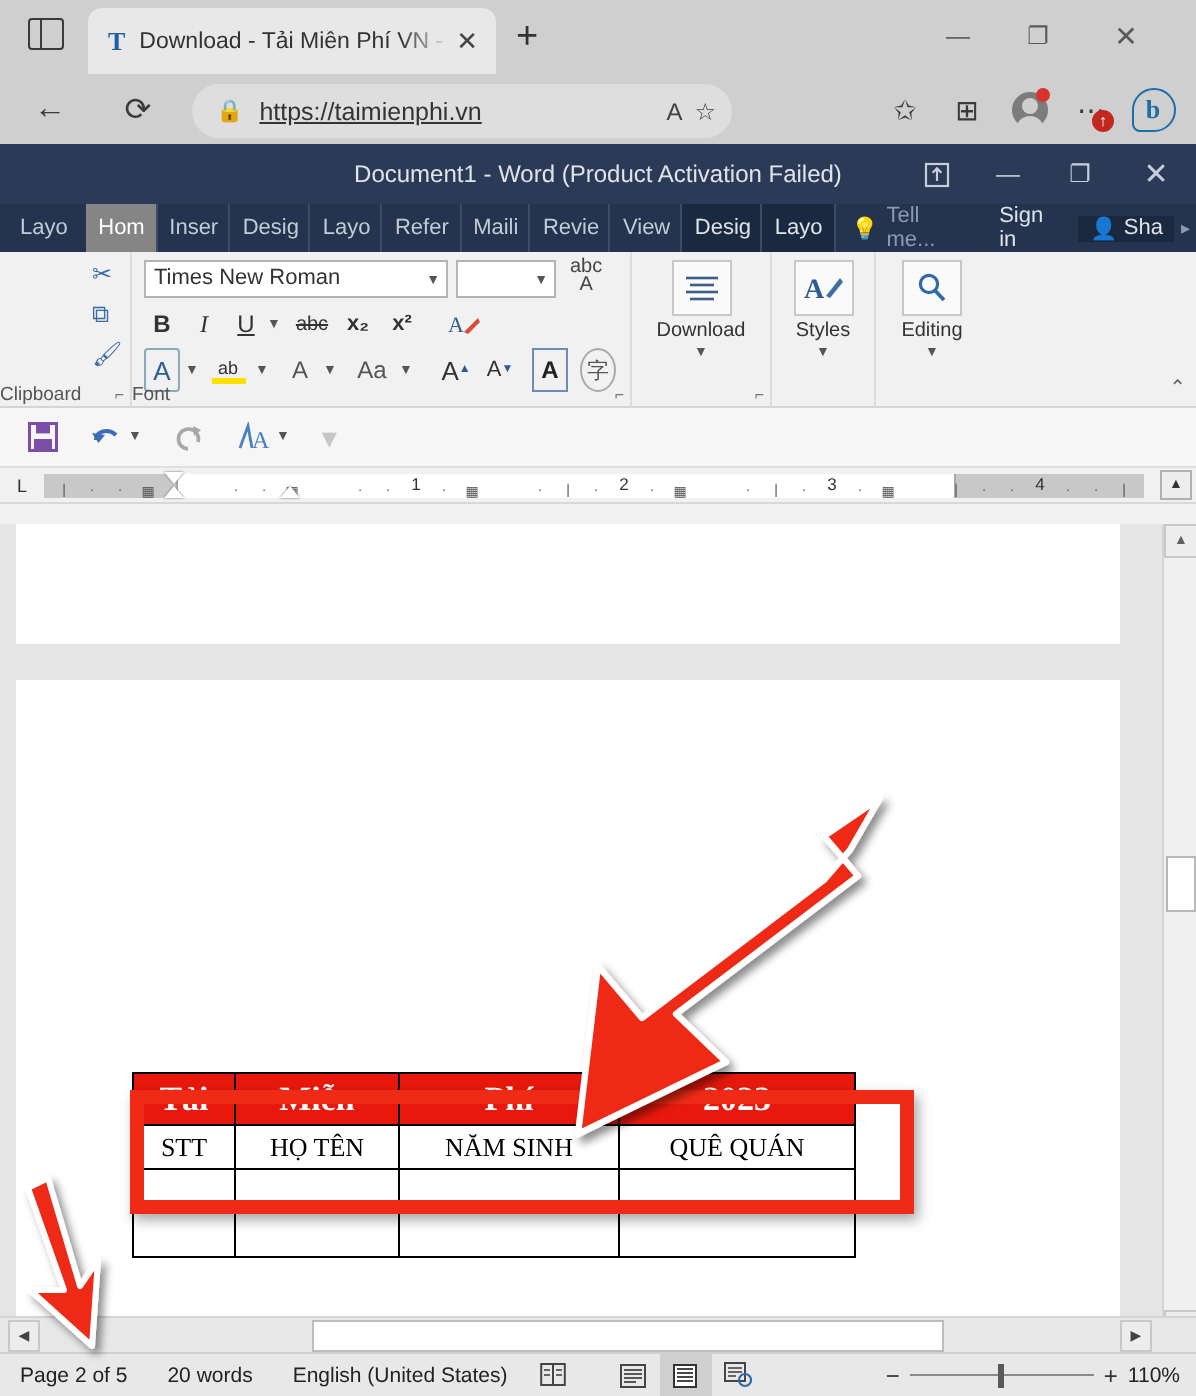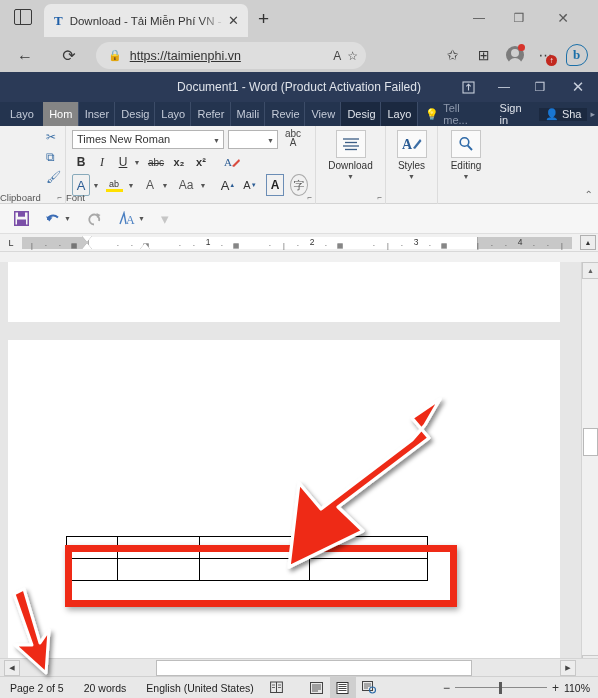--- a/index.html
+++ b/index.html
@@ -508,20 +508,32 @@
     </div>
     <div class="ruler-up">▲</div>
   </div>
 
   <div class="docarea">
     <div class="page page1"></div>
     <div class="page page2"></div>
 
     <table class="doc-table tbl-main">
       <tbody>
+          <tr class="hdr">
+        <td class="c1">Tải</td>
+        <td class="c2">Miễn</td>
+        <td class="c3">Phí</td>
+        <td class="c4">2023</td>
+      </tr>
+      <tr class="sub">
+        <td class="c1">STT</td>
+        <td class="c2">HỌ TÊN</td>
+        <td class="c3">NĂM SINH</td>
+        <td class="c4">QUÊ QUÁN</td>
+      </tr>
       <tr class="empty">
         <td class="c1"></td>
         <td class="c2"></td>
         <td class="c3"></td>
         <td class="c4"></td>
       </tr>
       <tr class="empty">
         <td class="c1"></td>
         <td class="c2"></td>
         <td class="c3"></td>

